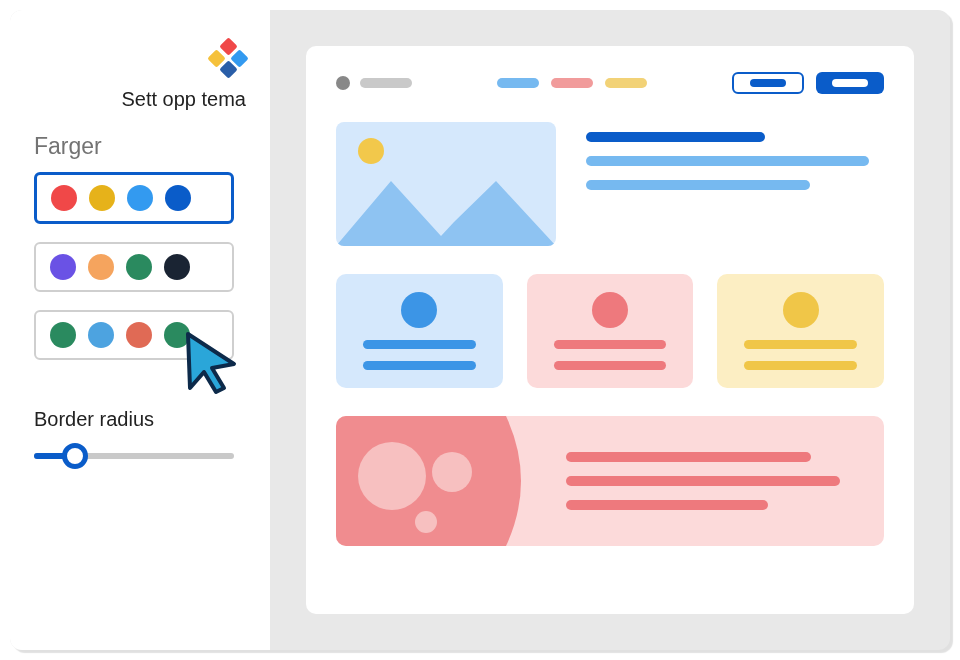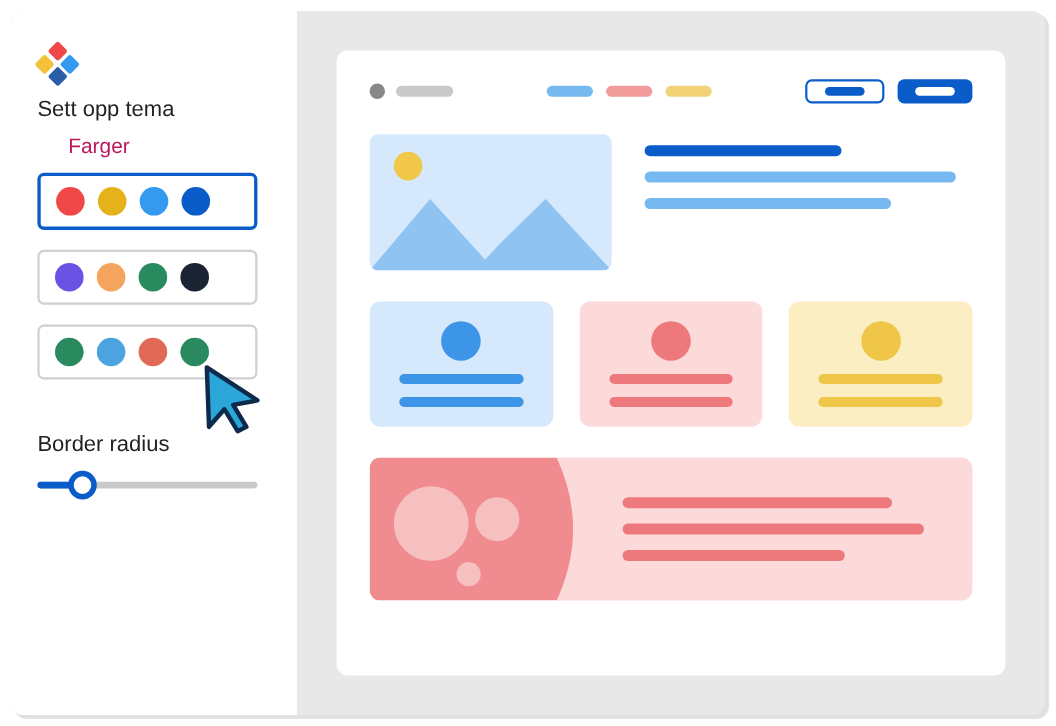--- a/index.html
+++ b/index.html
@@ -24,22 +24,22 @@
       width: 260px;
       background: #fff;
       border-radius: 12px 0 0 12px;
       padding: 30px 24px;
       display: flex;
       flex-direction: column;
     }
     .logo-wrap {
       display: flex;
       flex-direction: column;
-      align-items: flex-start;
-      margin-bottom: 12px;
+      align-items: flex-end;
+      margin-bottom: 22px;
     }
     .logo {
       width: 36px;
       height: 36px;
       position: relative;
       margin-bottom: 12px;
     }
     .logo .d {
       width: 13px;
       height: 13px;
@@ -50,24 +50,23 @@
     .logo .d1 { background:#f04848; top:0; left:11.5px;}
     .logo .d2 { background:#f5c13b; top:11.5px; left:0;}
     .logo .d3 { background:#339af0; top:11.5px; right:0;}
     .logo .d4 { background:#2a5ea8; bottom:0; left:11.5px;}
     .logo-title {
       font-size: 20px;
       color: #222;
       font-weight: 400;
     }
     .section-label {
-      font-size: 19px;
-      color: #be185d;
+      font-size: 23px;
+      color: #737373;
       margin-bottom: 12px;
-      margin-left: 28px;
     }
     .palette {
       display: flex;
       gap: 12px;
       padding: 10px 14px;
       border: 2px solid #cfcfcf;
       border-radius: 6px;
       margin-bottom: 18px;
       cursor: pointer;
       width: 200px;

